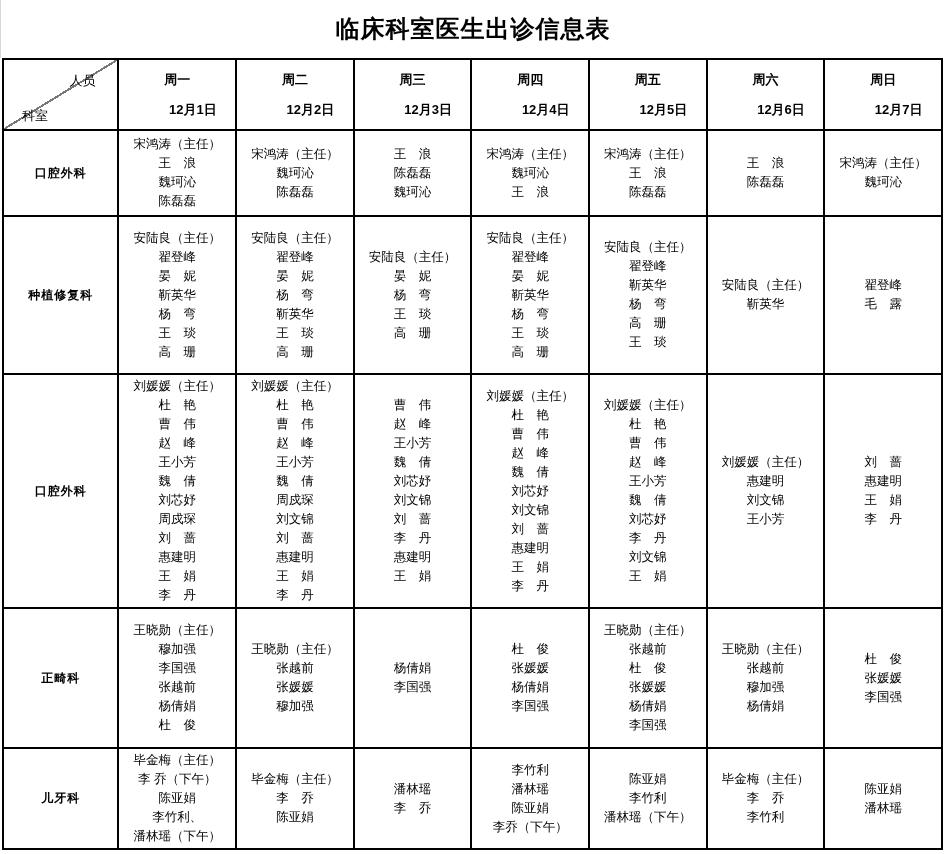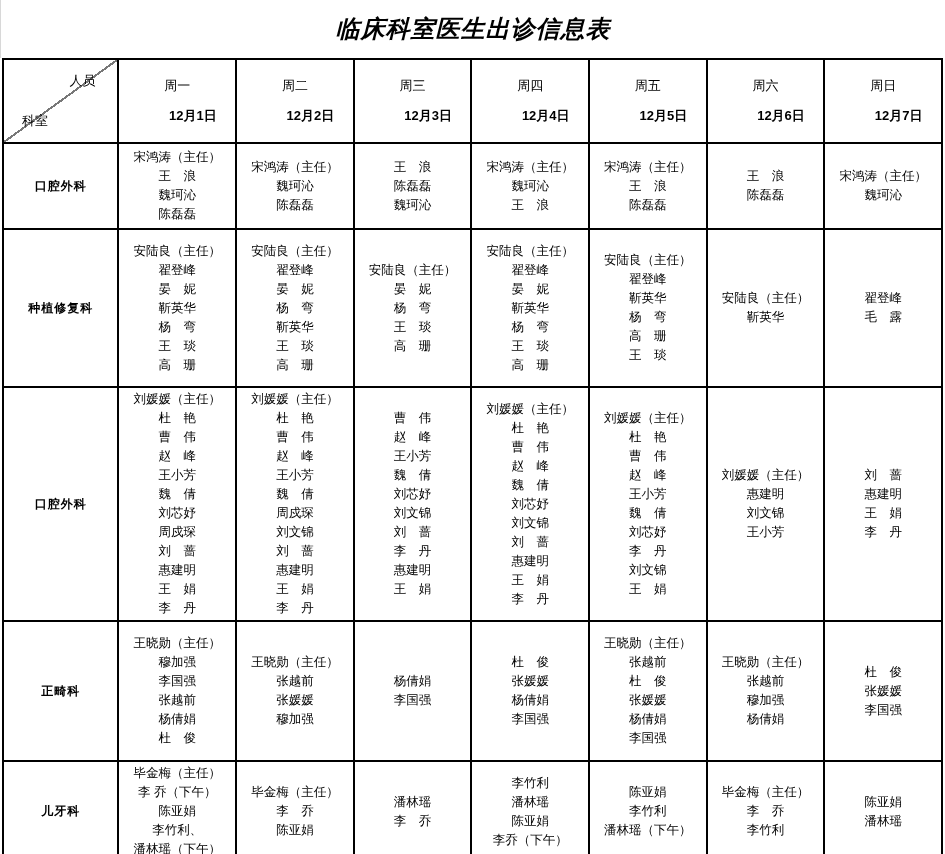--- a/index.html
+++ b/index.html
@@ -9,47 +9,46 @@
     color: #000000;
     font-family: "Liberation Sans", "DejaVu Sans", sans-serif;
     overflow: hidden;
   }
   .sheet { width: 945px; height: 854px; }
   .title {
     height: 58px;
     display: flex; align-items: center; justify-content: center;
     font-size: 24px; font-weight: bold; letter-spacing: 1px;
     border-left: 1px solid #d8d8d8;
-    font-style: italic;
   }
   table.schedule {
     border-collapse: collapse;
     table-layout: fixed;
     width: 941px;
     margin: 0 2px;
   }
   table.schedule th, table.schedule td {
     border: 2px solid #000;
     text-align: center;
     vertical-align: middle;
     padding: 2px 1px;
     overflow: hidden;
   }
-  tr.header-row { height: 84px; }
-  th.day-header .day-name  { font-weight: normal; font-size: 13px; margin-bottom: 12px; }
+  tr.header-row { height: 71px; }
+  th.day-header .day-name  { font-weight: bold; font-size: 13px; margin-bottom: 12px; }
   th.day-header .day-date  { font-weight: bold; font-size: 13px; margin-left: 31px; }
   th.corner {
     position: relative;
     font-weight: normal; font-size: 13px;
     background-image: linear-gradient(to bottom right,
       transparent calc(50% - 1px), #777 calc(50% - 1px),
       #777 calc(50% + 1px), transparent calc(50% + 1px));
   }
   .corner-top    { position: absolute; top: 12px;  right: 22px; }
-  .corner-bottom { position: absolute; bottom: 12px; left: 18px; margin-top: 24px; }
+  .corner-bottom { position: absolute; bottom: 4px; left: 18px; margin-top: 24px; }
   th.dept { font-weight: bold; font-size: 12px; letter-spacing: 1px; }
   td.cell {
     font-size: 12.5px;
     line-height: 19px;
     white-space: pre-line;
     font-weight: normal;
   }
   tr.row-1 { height: 86px; }
   tr.row-2 { height: 158px; }
   tr.row-3 { height: 218px; }

